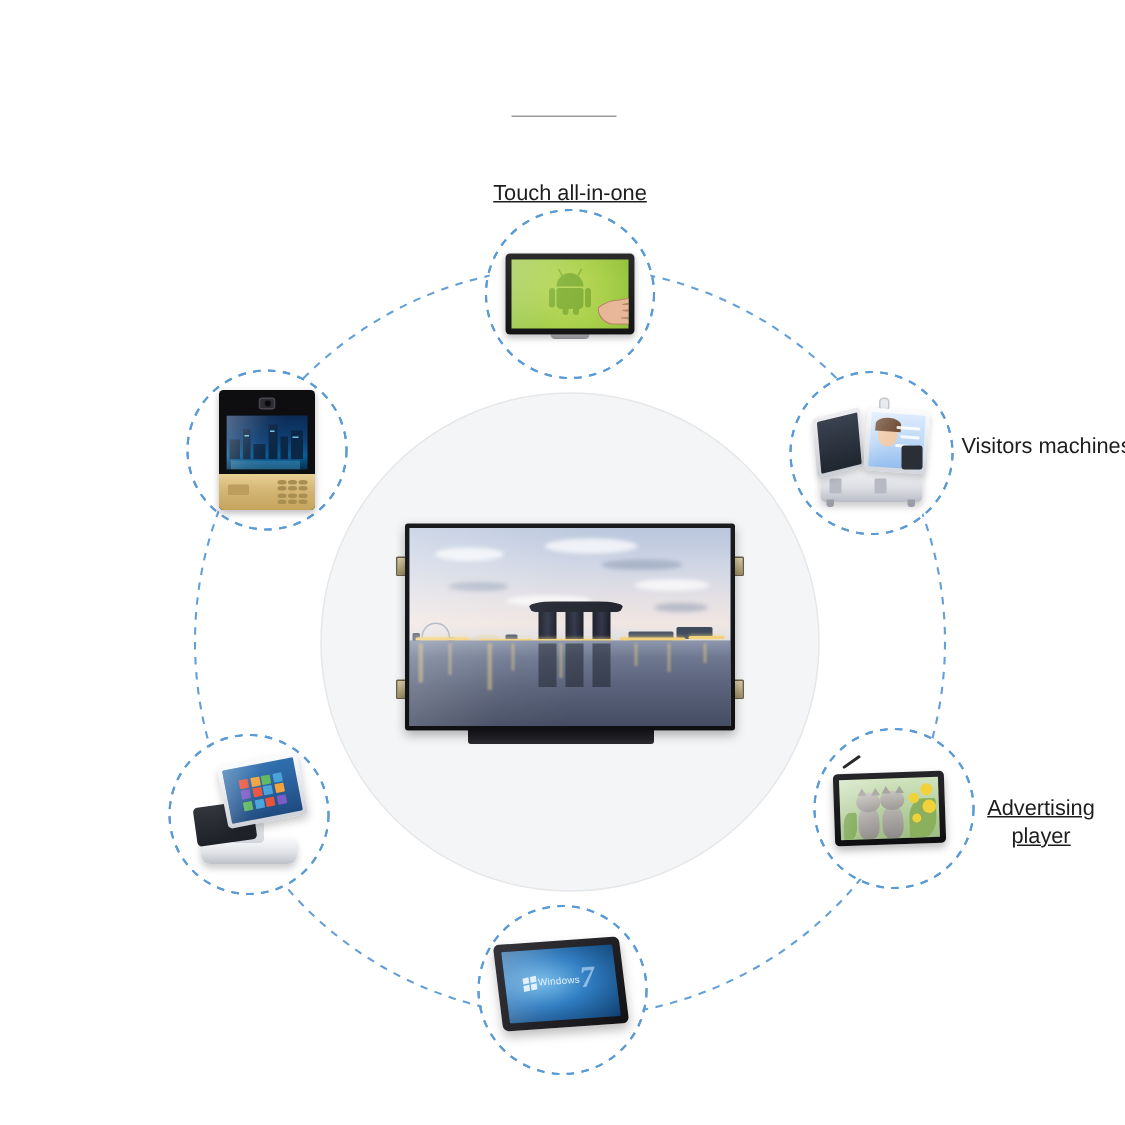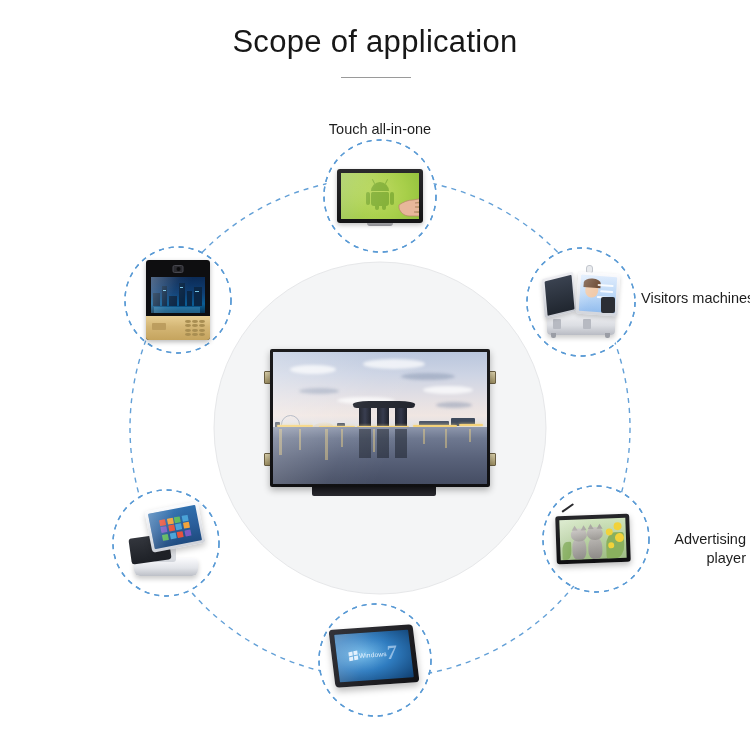--- a/index.html
+++ b/index.html
@@ -54,21 +54,21 @@
   }
 
   
   .label {
     position: absolute;
     font-size: 14.5px;
     line-height: 19px;
     color: #1d1d1d;
     white-space: pre-line;
   }
-  .label.c  { text-align: center; }
+  .label.c  { text-align: center; text-decoration: underline; }
   .label.l  { text-align: left; }
 
   
   .node {
     position: absolute;
     transform: translate(-50%, -50%);
   }
 
   
   .lcd-wrap {
@@ -441,21 +441,20 @@
     color: #dfeeff; font-size: 20px; font-weight: 700; opacity: 0.55;
     transform: skewX(-8deg);
     font-family: "Liberation Serif", serif;
   }
 </style>
 </head>
 <body>
 
 <div id="stage">
 
-  <div class="title">Scope of application</div>
   <div class="title-rule"></div>
 
   <svg id="geometry" viewBox="0 0 750 750" xmlns="http://www.w3.org/2000/svg">
 
     <circle cx="380" cy="428" r="166" fill="#f4f5f6" stroke="#e6e7e9" stroke-width="1"></circle>
 
     <circle cx="380" cy="428" r="250" fill="none" stroke="#5b9bd5" stroke-width="1.4" stroke-dasharray="5 5" opacity="0.95"></circle>
 
     <circle cx="380" cy="196" r="56" fill="#ffffff" fill-opacity="0.0" stroke="#5b9bd5" stroke-width="1.4" stroke-dasharray="5 5"></circle>
     <circle cx="581" cy="302" r="54" fill="#ffffff" fill-opacity="0.0" stroke="#5b9bd5" stroke-width="1.4" stroke-dasharray="5 5"></circle>
@@ -614,21 +613,21 @@
           <div class="kitten" style="left:28px; width:14px; height:22px;"></div>
           <div class="kitten-head" style="left:27px; top:8px; width:16px; height:13px;"></div>
           <div class="ear" style="left:28px; top:5px;"></div>
           <div class="ear" style="left:37px; top:5px;"></div>
 
           <div class="scr-shine"></div>
         </div>
       </div>
     </div>
   </div>
-  <div class="label c" style="left:642px; top:530px; width:104px;text-align:right;">Advertising
+  <div class="label c" style="left:642px; top:530px; width:104px;">Advertising
 player</div>
 
   <div class="node" style="left:375px; top:658px;">
     <div class="dev tab">
       <div class="tab-bez">
         <div class="tab-scr">
           <div class="win-logo">
             <i></i>
               <i></i>
               <i></i>

